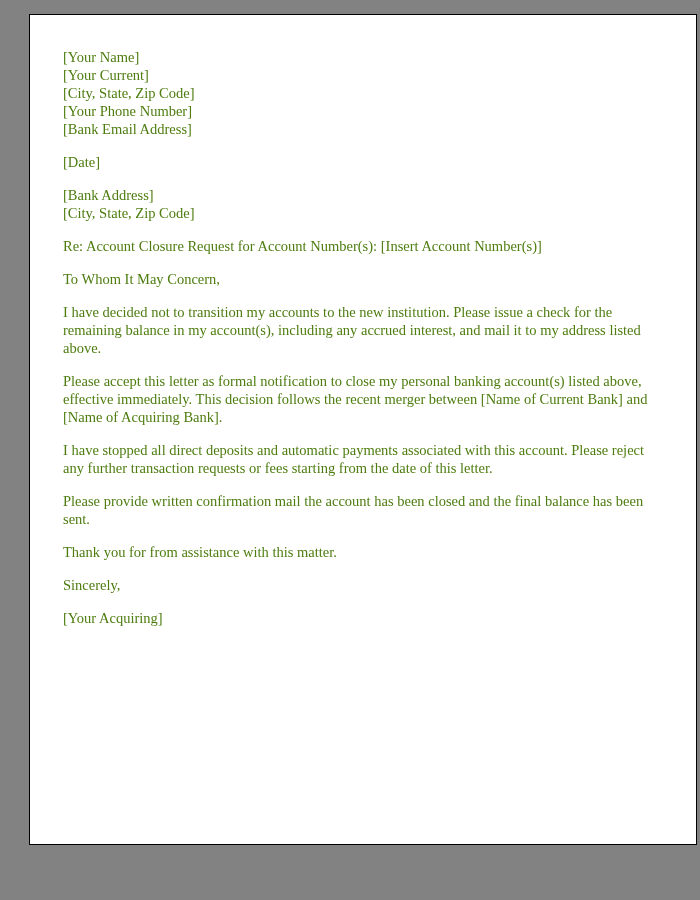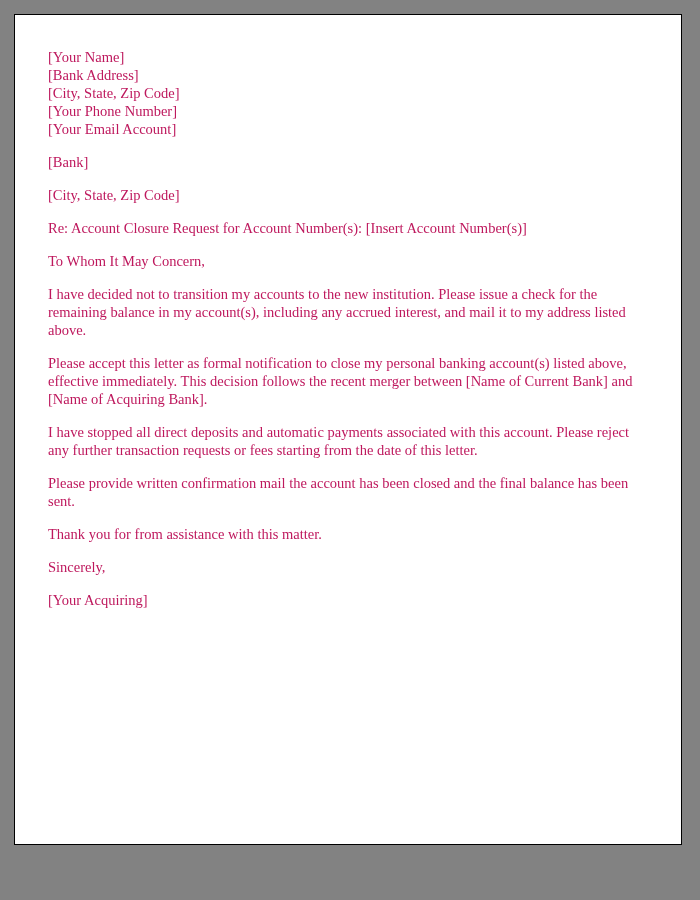--- a/index.html
+++ b/index.html
@@ -14,57 +14,58 @@
   }
   .canvas {
     position: relative;
     width: 700px;
     height: 900px;
     background: #828282;
     overflow: hidden;
   }
   .paper {
     position: absolute;
-    left: 14px;
+    left: 29px;
     top: 14px;
     width: 668px;
     height: 831px;
     background: #ffffff;
     border: 1px solid #000000;
     padding: 33px 30px 20px 33px;
-    color: #be185d;
+    color: #4d7c0f;
     font-size: 14.5px;
     line-height: 18px;
   }
   .block { margin-bottom: 15px; }
   .para {
     margin-bottom: 15px;
     max-width: 612px;
   }
   .line { white-space: pre; }
 </style>
 </head>
 <body>
 
 <div class="canvas">
   <div class="paper">
 
     <div class="block">
       <div class="line">[Your Name]</div>
-      <div class="line">[Bank Address]</div>
+      <div class="line">[Your Current]</div>
       <div class="line">[City, State, Zip Code]</div>
       <div class="line">[Your Phone Number]</div>
-      <div class="line">[Your Email Account]</div>
+      <div class="line">[Bank Email Address]</div>
     </div>
 
     <div class="block">
-      <div class="line">[Bank]</div>
+      <div class="line">[Date]</div>
     </div>
 
     <div class="block">
+      <div class="line">[Bank Address]</div>
       <div class="line">[City, State, Zip Code]</div>
     </div>
 
     <div class="para">Re: Account Closure Request for Account Number(s): [Insert Account Number(s)]</div>
 
     <div class="para">To Whom It May Concern,</div>
 
     <div class="para">I have decided not to transition my accounts to the new institution. Please issue a check for the remaining balance in my account(s), including any accrued interest, and mail it to my address listed above.</div>
     <div class="para">Please accept this letter as formal notification to close my personal banking account(s) listed above, effective immediately. This decision follows the recent merger between [Name of Current Bank] and [Name of Acquiring Bank].</div>
     <div class="para">I have stopped all direct deposits and automatic payments associated with this account. Please reject any further transaction requests or fees starting from the date of this letter.</div>

